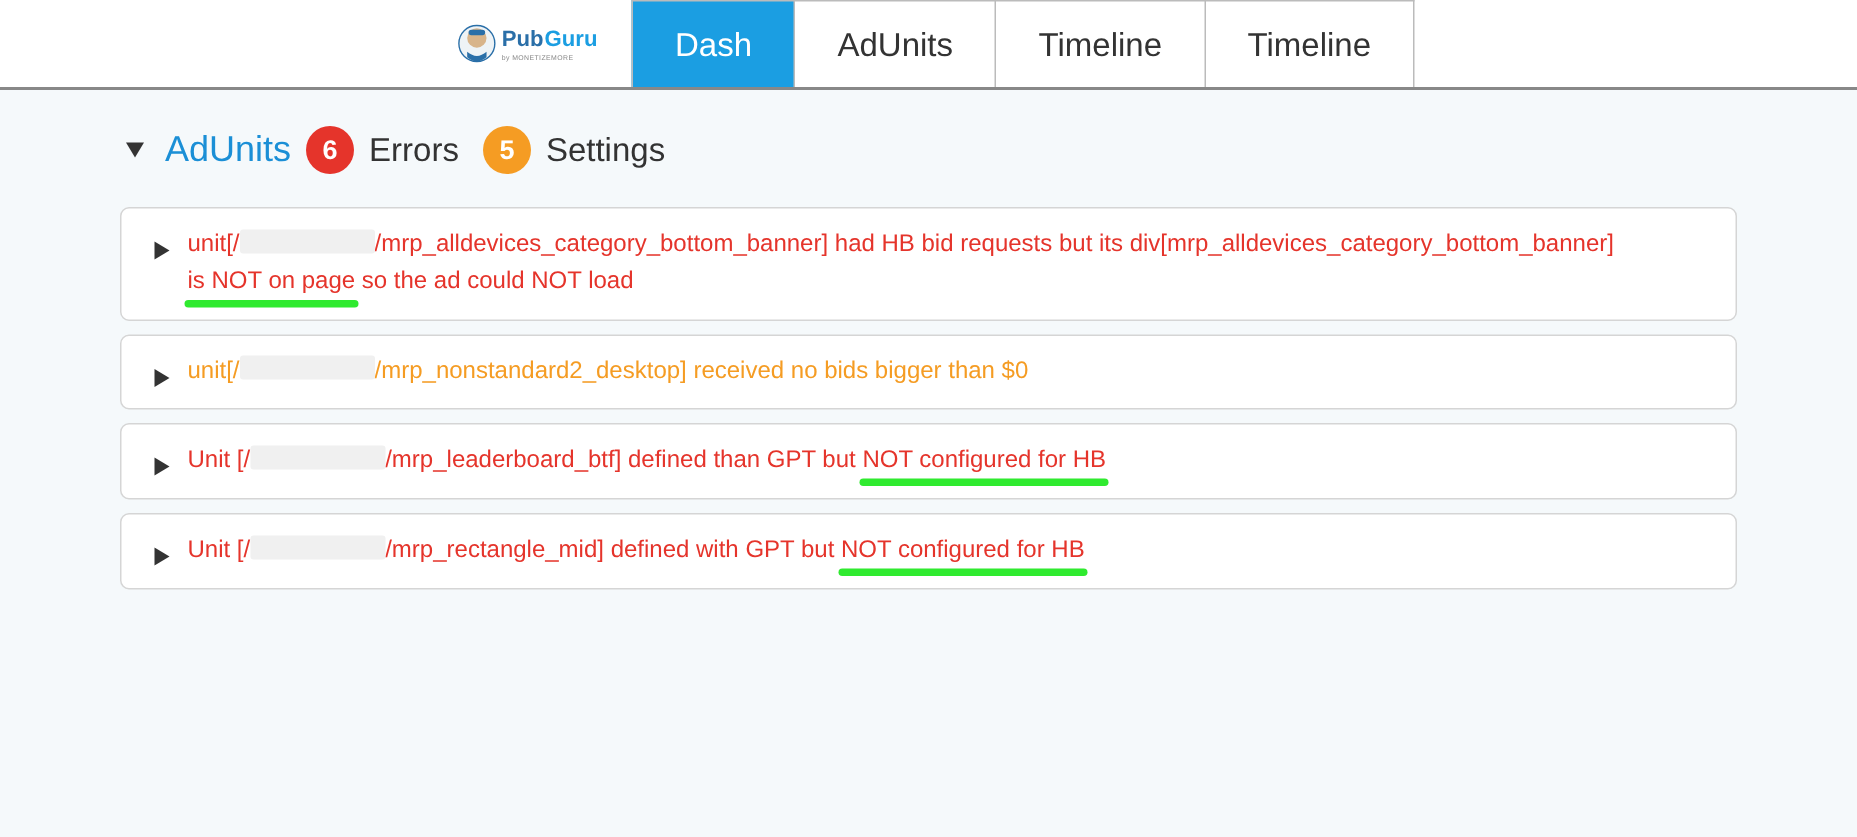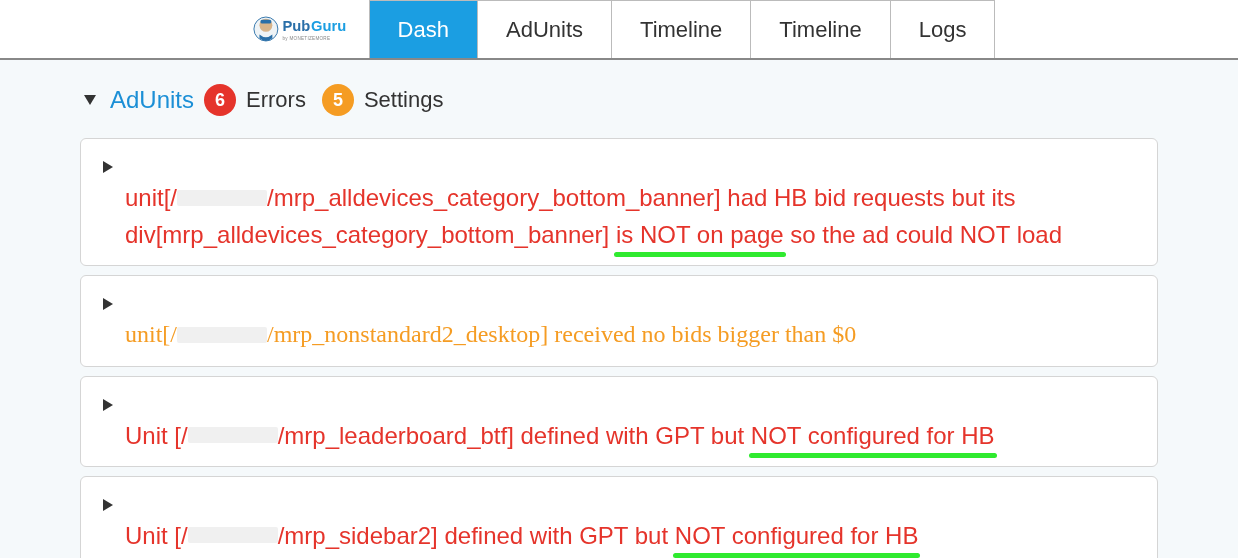--- a/index.html
+++ b/index.html
@@ -111,27 +111,26 @@
 .row-caret {
   width: 0;
   height: 0;
   border-top: 6px solid transparent;
   border-bottom: 6px solid transparent;
   border-left: 10px solid #333;
   margin-top: 10px;
   flex-shrink: 0;
 }
 .row-text {
-  font-size: 24px;
+  font-size: 16px;
   position: relative;
   display: inline;
-  margin-top: 28px;
 }
 .row-text.red { color: #e5342b; }
-.row-text.orange { color: #f59c23; font-family: Liberation Serif, serif; }
+.row-text.orange { color: #f59c23; }
 .redacted {
   display: inline-block;
   background: #f0f0f0;
   height: 16px;
   border-radius: 2px;
   vertical-align: middle;
   position: relative;
   top: -2px;
 }
 .hl {
@@ -162,21 +161,20 @@
       <text x="32" y="22" font-family="Arial" font-weight="700" font-size="16" fill="#2a6fa8">Pub</text>
       <text x="63" y="22" font-family="Arial" font-weight="700" font-size="16" fill="#1b9ee2">Guru</text>
       <text x="32" y="32" font-family="Arial" font-size="5" fill="#888" letter-spacing="0.3">by MONETIZEMORE</text>
     </svg>
   </div>
   <div class="navs" id="nav-tabs">
       <div class="nav-item active">Dash</div>
       <div class="nav-item">AdUnits</div>
       <div class="nav-item">Timeline</div>
       <div class="nav-item">Timeline</div>
-      <div class="nav-item">Logs</div>
     </div>
 </div>
 
 <div class="content">
   <div class="section-header">
     <div class="sh-caret"></div>
     <span class="sh-title">AdUnits</span>
     <span class="badge red">6</span>
     <span class="sh-label">Errors</span>
     <span class="badge orange" style="margin-left:6px">5</span>
@@ -187,24 +185,20 @@
       <div class="row">
         <div class="row-caret"></div>
         <div class="row-text red"><span>unit[/</span><span class="redacted" style="width: 90px;"></span><span>/mrp_alldevices_category_bottom_banner] had HB bid requests but its div[mrp_alldevices_category_bottom_banner] </span><span class="hl">is NOT on page</span><span> so the ad could NOT load</span></div>
       </div>
       <div class="row">
         <div class="row-caret"></div>
         <div class="row-text orange"><span>unit[/</span><span class="redacted" style="width: 90px;"></span><span>/mrp_nonstandard2_desktop] received no bids bigger than $0</span></div>
       </div>
       <div class="row">
         <div class="row-caret"></div>
-        <div class="row-text red"><span>Unit [/</span><span class="redacted" style="width: 90px;"></span><span>/mrp_leaderboard_btf] defined with GPT but </span><span class="hl">NOT configured for HB</span></div>
-      </div>
-      <div class="row">
-        <div class="row-caret"></div>
-        <div class="row-text red"><span>Unit [/</span><span class="redacted" style="width: 90px;"></span><span>/mrp_sidebar2] defined with GPT but </span><span class="hl">NOT configured for HB</span></div>
+        <div class="row-text red"><span>Unit [/</span><span class="redacted" style="width: 90px;"></span><span>/mrp_leaderboard_btf] defined than GPT but </span><span class="hl">NOT configured for HB</span></div>
       </div>
       <div class="row">
         <div class="row-caret"></div>
         <div class="row-text red"><span>Unit [/</span><span class="redacted" style="width: 90px;"></span><span>/mrp_rectangle_mid] defined with GPT but </span><span class="hl">NOT configured for HB</span></div>
       </div>
     </div>
 </div>
 
 </body></html>

